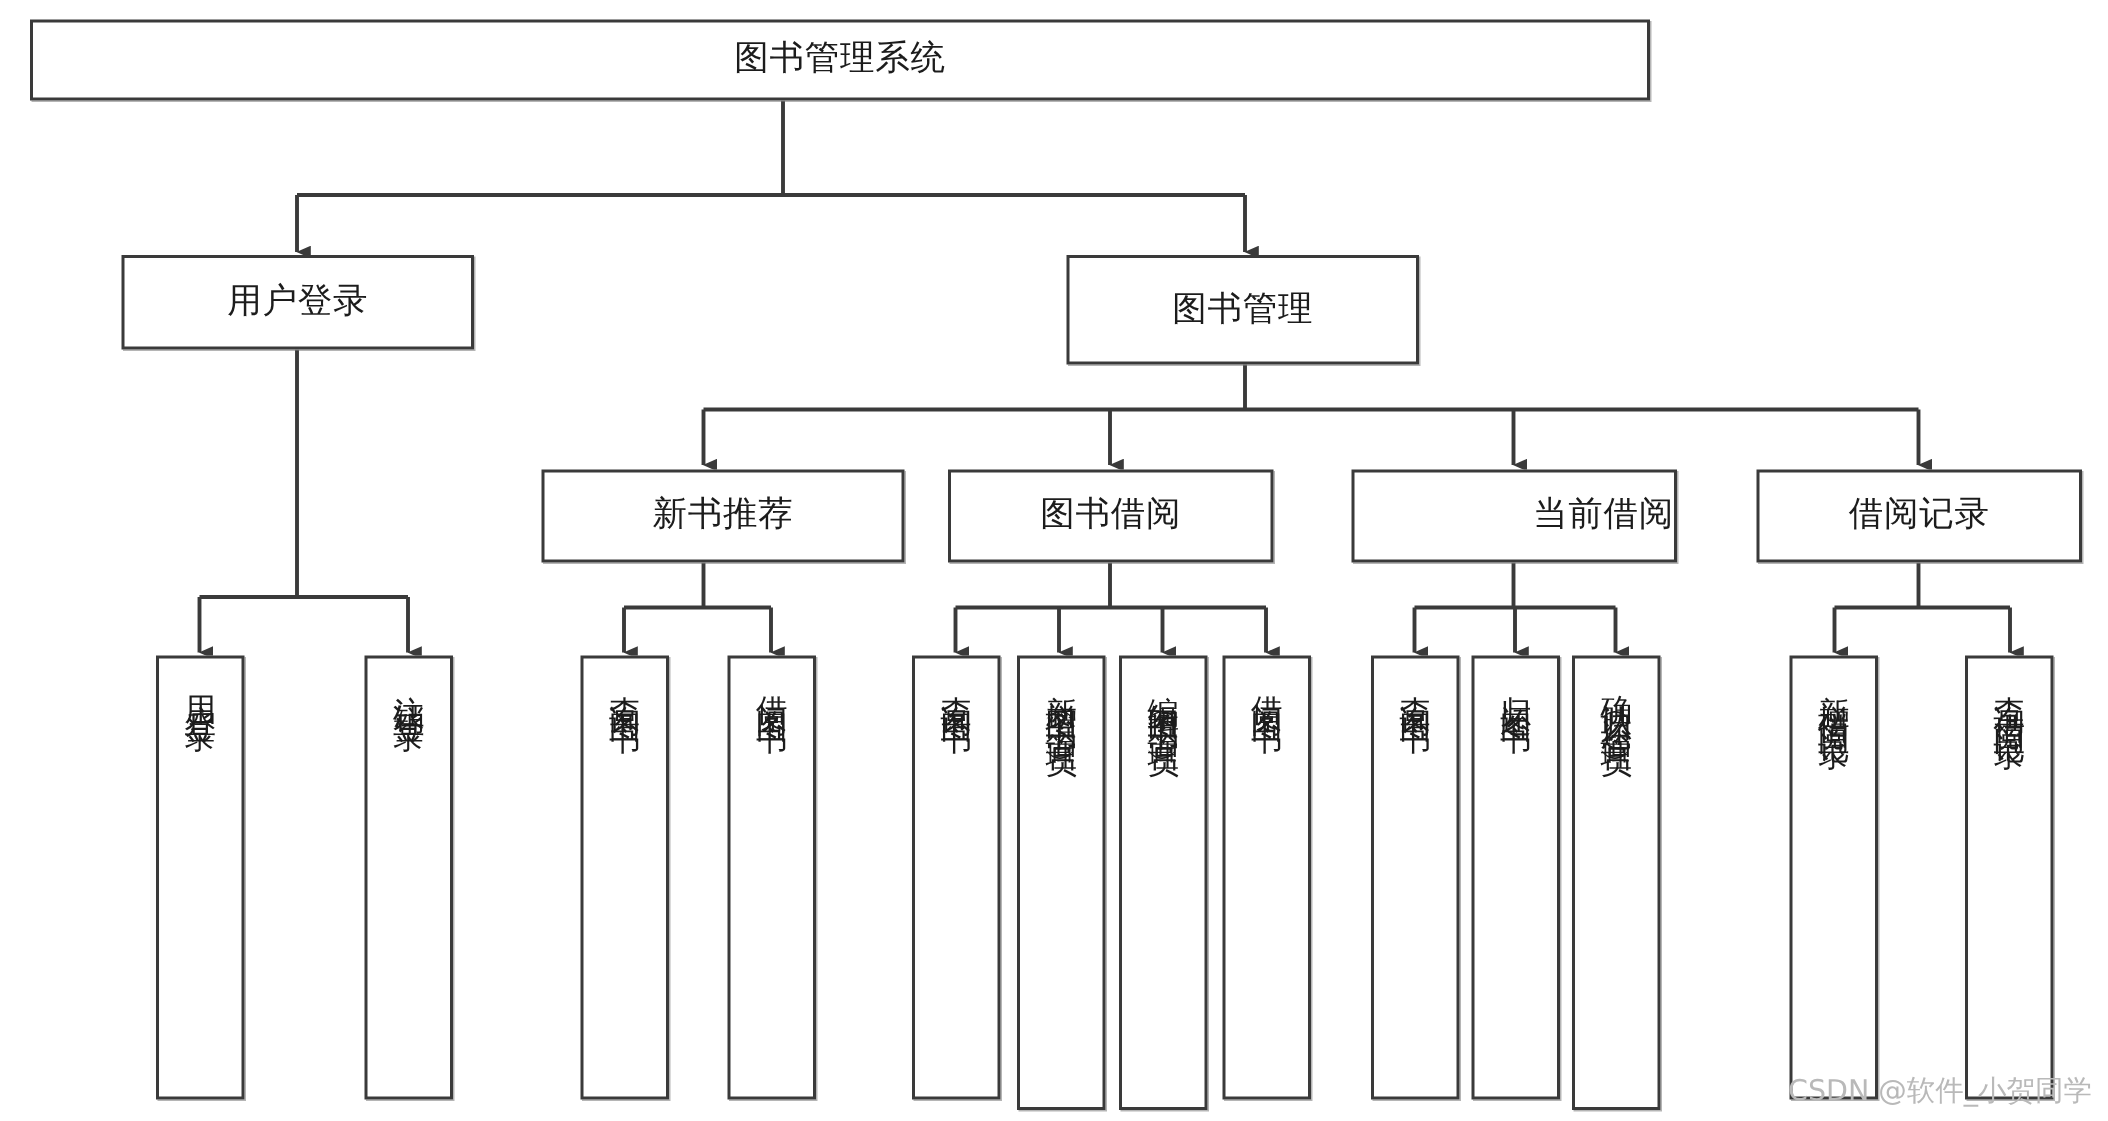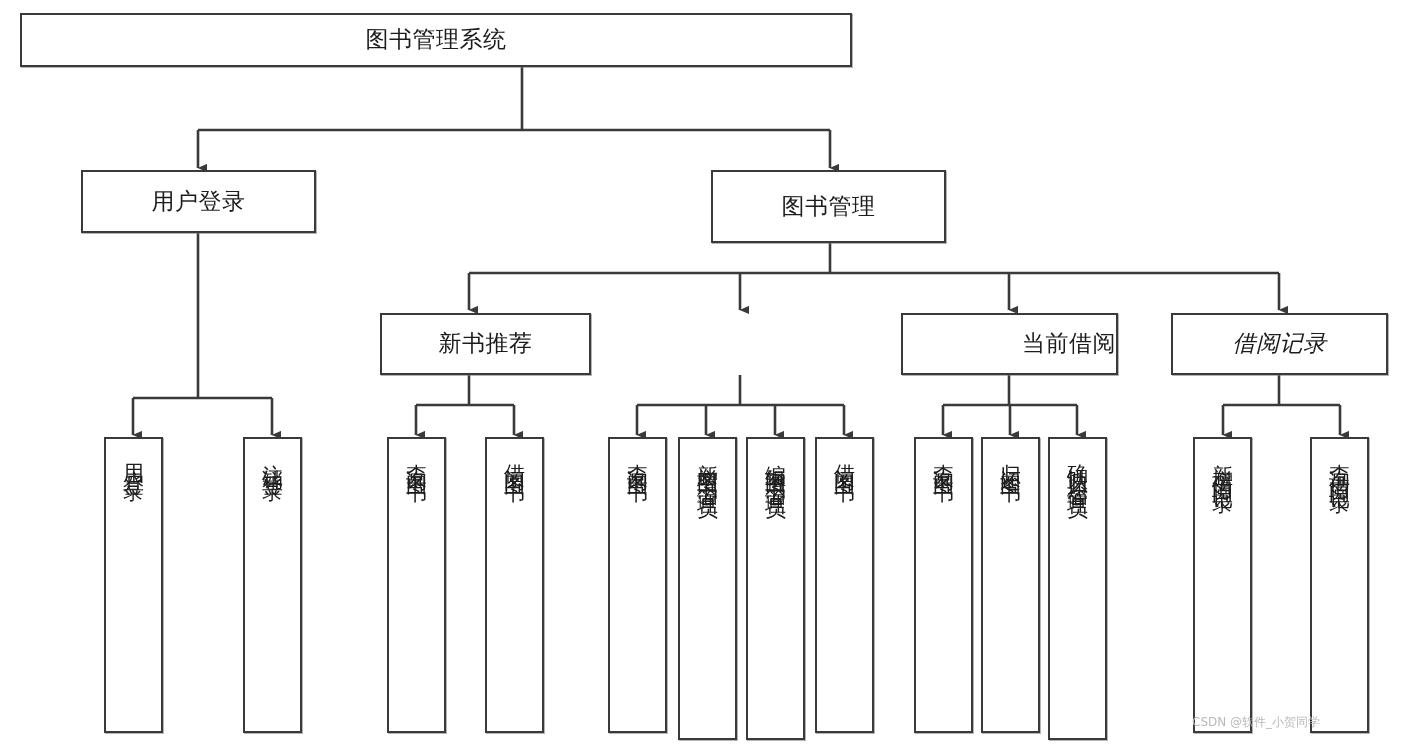--- a/index.html
+++ b/index.html
@@ -65,21 +65,21 @@
     line-height: 1.05;
     white-space: nowrap;
   }
   .node.leaf.two-col .label {
     letter-spacing: 5px;
   }
   .watermark {
     position: absolute;
     left: 1192px;
     top: 714px;
-    font-size: 12px;
+    font-size: 19px;
     color: #b9b9b9;
     white-space: nowrap;
     z-index: 3;
     font-family: "DejaVu Sans", "Liberation Sans", sans-serif;
   }
 </style>
 </head>
 <body>
 
 <div id="canvas">
@@ -127,38 +127,41 @@
       <path d="M1010,405 L1010,435" marker-end="url(#arrow)"></path>
       <path d="M1077,405 L1077,435" marker-end="url(#arrow)"></path>
 
       <path d="M1279,375 L1279,405"></path>
       <path d="M1223,405 L1340,405"></path>
       <path d="M1223,405 L1223,435" marker-end="url(#arrow)"></path>
       <path d="M1340,405 L1340,435" marker-end="url(#arrow)"></path>
     </g>
   </svg>
 
-  <div class="node root horiz" style="left:20px; top:13px; width:832px; height:54px;">
+  <div class="node root horiz" style="left:20px; top:13px; width:1080px; height:54px;">
     <span class="label">图书管理系统</span>
   </div>
 
   <div class="node horiz" style="left:81px; top:170px; width:235px; height:63px;">
     <span class="label">用户登录</span>
   </div>
   <div class="node horiz" style="left:711px; top:170px; width:235px; height:73px;">
     <span class="label">图书管理</span>
   </div>
 
-  <div class="node horiz" style="left:361px; top:313px; width:211px; height:62px;margin-left:19px;">
+  <div class="node horiz" style="left:361px; top:313px; width:242px; height:62px;">
     <span class="label">新书推荐</span>
+  </div>
+  <div class="node horiz" style="left:632px; top:313px; width:217px; height:62px;">
+    <span class="label">图书借阅</span>
   </div>
   <div class="node horiz" style="left:901px; top:313px; width:217px; height:62px;justify-content:flex-end;">
     <span class="label">当前借阅</span>
   </div>
-  <div class="node horiz" style="left:1171px; top:313px; width:217px; height:62px;font-style:italic;">
+  <div class="node horiz" style="left:1171px; top:313px; width:217px; height:62px;">
     <span class="label">借阅记录</span>
   </div>
 
   <div class="node leaf" style="left:104px; top:437px; width:59px; height:296px;">
     <span class="label">用户登录</span>
   </div>
   <div class="node leaf" style="left:243px; top:437px; width:59px; height:296px;">
     <span class="label">注销登录</span>
   </div>
 

